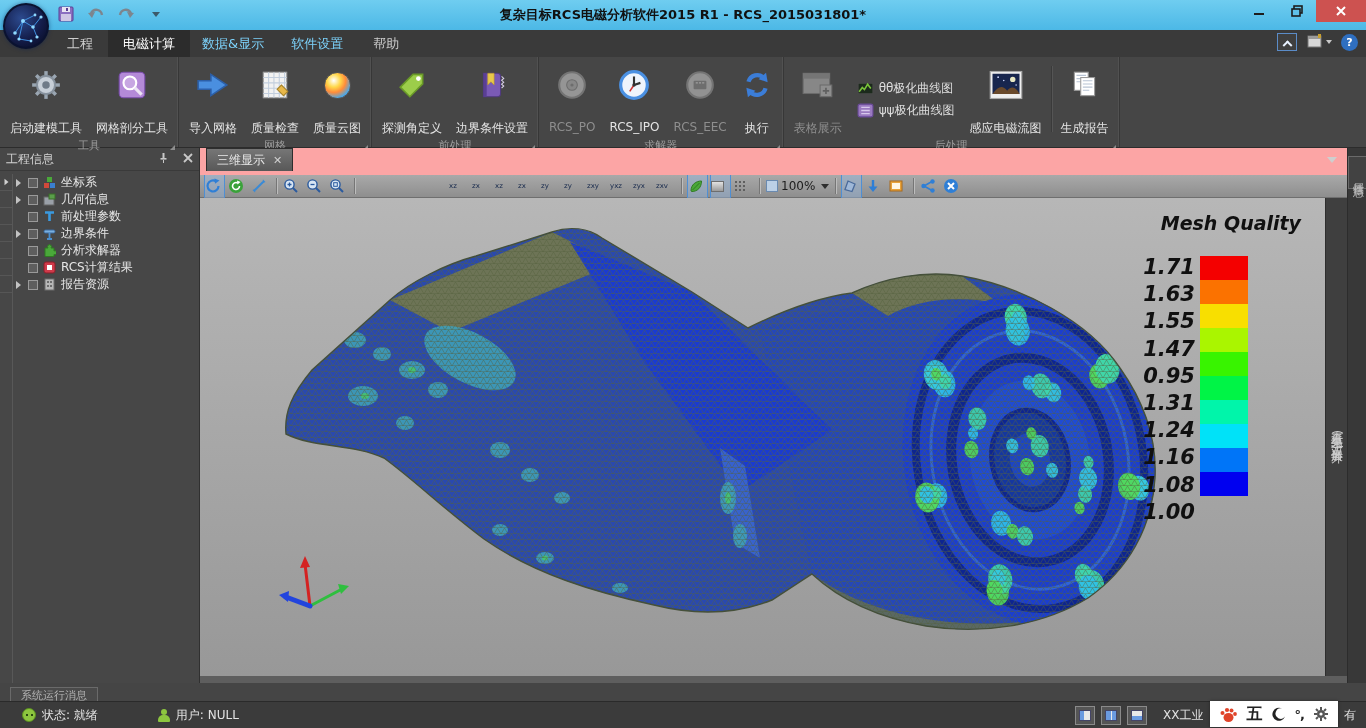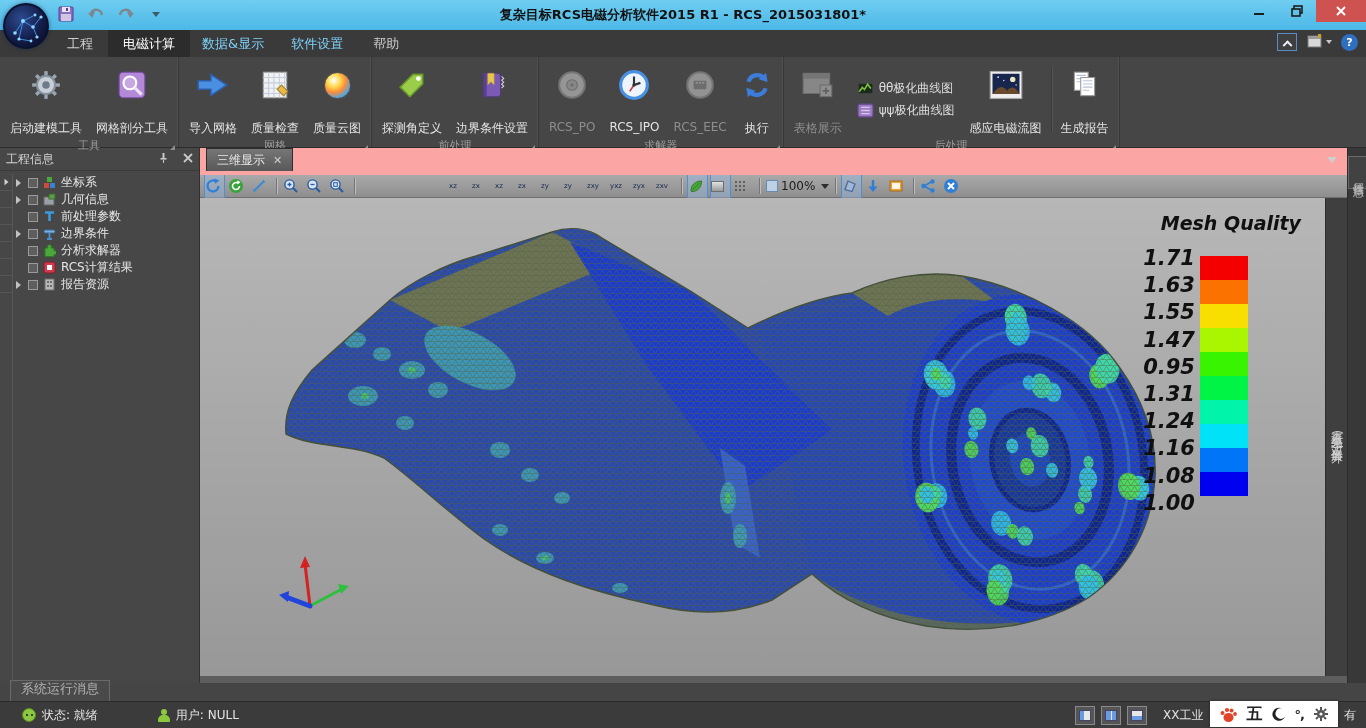--- a/index.html
+++ b/index.html
@@ -81,35 +81,35 @@
   .dd-small { width:0; height:0; border-left:4px solid transparent; border-right:4px solid transparent; border-top:5px solid #2e2e2e; margin-left:3px; }
 
   .viewrow { flex:1; display:flex; min-height:0; }
   .viewport { flex:1; position:relative; background:linear-gradient(#b7b7b7,#989898); overflow:hidden; }
   .viewport svg.scene { position:absolute; inset:0; }
   .vbottom { height:7px; background:#5e5e5e; flex:0 0 7px; }
 
   
   .legend { position:absolute; top:14px; right:20px; width:180px; }
   .leg-title { position:absolute; top:0; right:4px; font-size:19px; font-style:italic; font-weight:bold; color:#101010; white-space:nowrap; }
-  .leg-labels { position:absolute; top:33px; right:110px; text-align:right; width:70px; }
+  .leg-labels { position:absolute; top:42px; right:110px; text-align:right; width:70px; }
   .leg-labels div { height:27.2px; line-height:27.2px; font-size:21px; font-style:italic; font-weight:bold; color:#101010; }
   .leg-bar { position:absolute; top:44px; right:57px; width:48px; }
   .leg-bar div { height:24px; }
 
   
   .resstrip { width:22px; background:#3f3f3f; border-left:1px solid #2e2e2e; display:flex; align-items:center; justify-content:center; }
   .vtext { writing-mode:vertical-rl; color:#cfcfcf; font-size:12px; letter-spacing:2px; }
   .rail { width:19px; background:#383838; border-left:1px solid #2c2c2c; display:flex; flex-direction:column; align-items:center; }
   .rail-tab { margin-top:8px; border:1px solid #6a6a6a; background:#424242; padding:6px 1px; }
   .rail-tab .vtext { font-size:11px; color:#b8b8b8; letter-spacing:1px; }
 
   
   .msgrow { height:18px; background:#454545; display:flex; align-items:flex-end; padding-left:10px; flex:0 0 18px; }
-  .msgtab { height:21px; border:1px solid #6a6a6a; border-bottom:none; background:#4a4a4a; color:#b2b2b2; font-size:13px; padding:0 10px; line-height:16px; }
+  .msgtab { height:14px; border:1px solid #6a6a6a; border-bottom:none; background:#4a4a4a; color:#b2b2b2; font-size:11px; padding:0 10px; line-height:16px; }
   .statusbar { height:27px; background:#3b3b3b; border-top:1px solid #2a2a2a; display:flex; align-items:center; padding:0 8px; color:#e2e2e2; font-size:12px; flex:0 0 27px; position:relative; }
   .st-ico { margin:0 6px 0 14px; display:flex; }
   .smiley { width:14px; height:14px; border-radius:50%; background:#8dc63f; border:1px solid #5a8f1f; position:relative; }
   .smiley::before { content:''; position:absolute; left:3px; top:5px; width:2px; height:2px; background:#2a4a10; box-shadow:5px 0 0 #2a4a10; }
   .person { width:12px; height:13px; position:relative; }
   .person::before { content:''; position:absolute; left:3px; top:0; width:6px; height:6px; border-radius:50%; background:#8dc63f; }
   .person::after { content:''; position:absolute; left:0; top:6px; width:12px; height:7px; border-radius:5px 5px 1px 1px; background:#8dc63f; }
   .sb-right { position:absolute; right:10px; display:flex; align-items:center; gap:6px; }
   .layoutbtn { width:20px; height:19px; border:1px solid #8a8a8a; background:#555; display:flex; align-items:center; justify-content:center; }
   .lb-in { width:12px; height:11px; background:#e8e8e8; border:1px solid #446; display:flex; }

